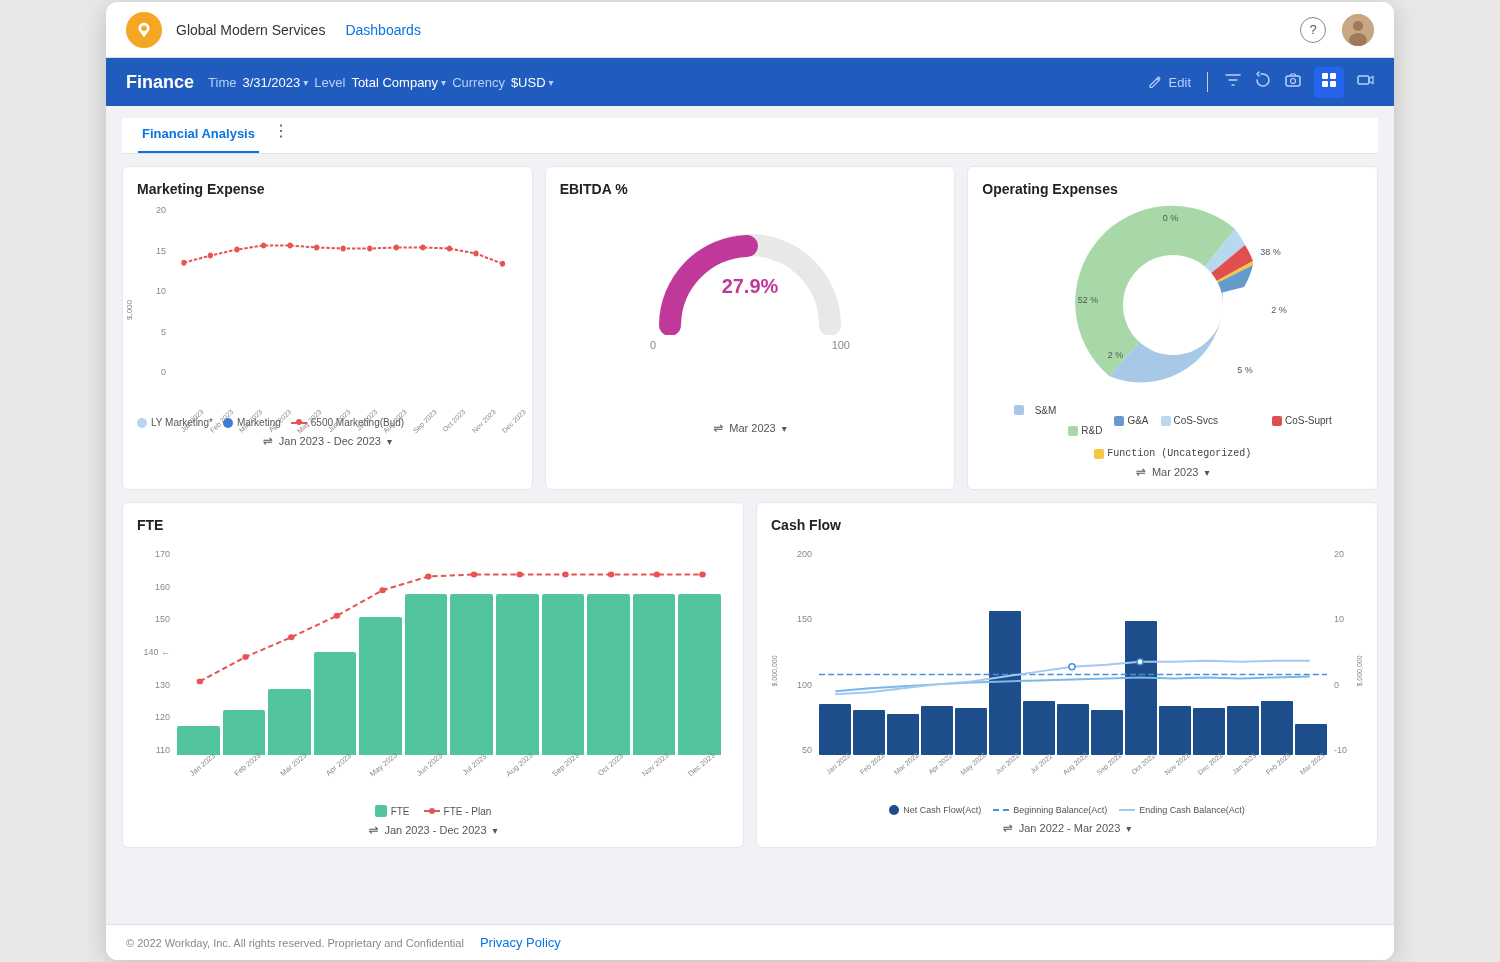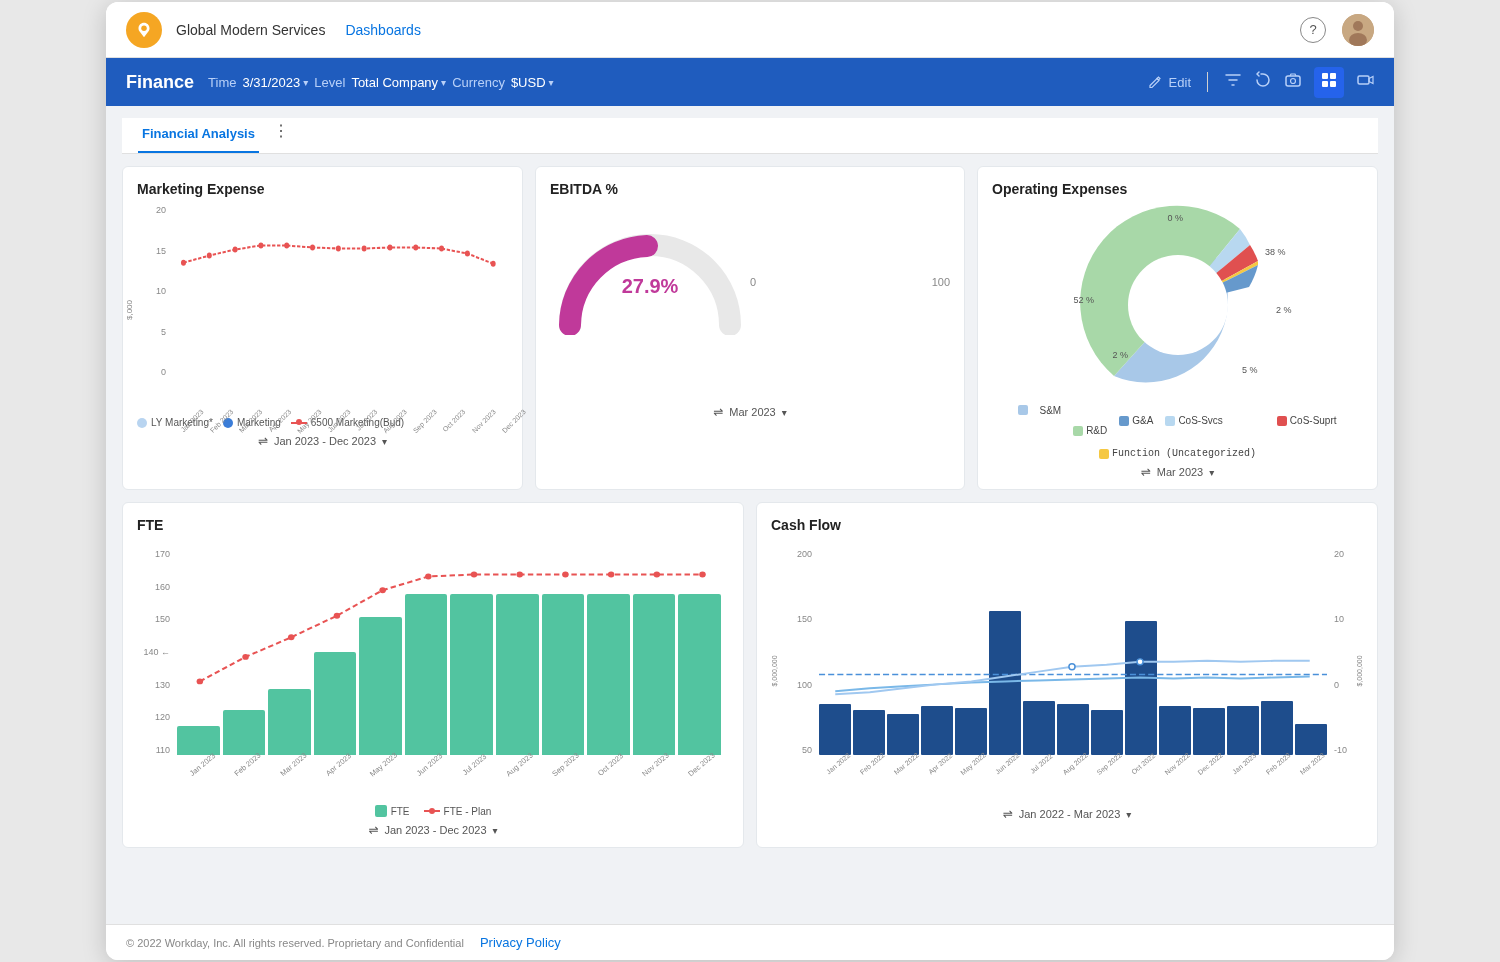--- a/index.html
+++ b/index.html
@@ -277,21 +277,21 @@
 
         <div class="chart-footer">
           <span class="chart-footer-arrow">⇌</span>
           <span>Jan 2023 - Dec 2023</span>
           <span class="chart-footer-chevron">▾</span>
         </div>
       </div>
 
       <div class="chart-card">
         <div class="chart-title">EBITDA %</div>
-        <div style="display:flex; flex-direction:row; align-items:center; padding: 20px 0 10px;">
+        <div style="display:flex; flex-direction:column; align-items:center; padding: 20px 0 10px;">
           <div style="position:relative; width:200px; height:110px;">
             <svg width="200" height="110" viewBox="0 0 200 110">
 
               <path d="M 20 100 A 80 80 0 0 1 180 100" fill="none" stroke="#e8e8e8" stroke-width="22" stroke-linecap="round"></path>
 
               <path d="M 20 100 A 80 80 0 0 1 97 21" fill="none" stroke="#c0399a" stroke-width="22" stroke-linecap="round"></path>
             </svg>
             <div style="position:absolute; top:55%; left:50%; transform:translate(-50%,-50%); font-size:20px; font-weight:700; color:#c0399a;">27.9%</div>
           </div>
           <div style="display:flex; justify-content:space-between; width:200px; margin-top:4px;">
@@ -324,21 +324,21 @@
 
               <path d="M 110 100 L 190 60 A 80 80 0 0 1 181 82 Z" fill="#6699cc"></path>
 
               <circle cx="110" cy="100" r="50" fill="white"></circle>
             </svg>
             
             <div style="position:absolute; top:8px; left:100px; font-size:9px; color:#555;">0 %</div>
             <div style="position:absolute; top:42px; right:2px; font-size:9px; color:#555;">38 %</div>
             <div style="position:absolute; top:100px; right:-4px; font-size:9px; color:#555;">2 %</div>
             <div style="position:absolute; bottom:30px; right:30px; font-size:9px; color:#555;">5 %</div>
-            <div style="position:absolute; top:90px; left:6px; font-size:9px; color:#555; font-weight:500;">52 %</div>
+            <div style="position:absolute; top:90px; left:15px; font-size:9px; color:#555; font-weight:500;">52 %</div>
             <div style="position:absolute; bottom:45px; left:45px; font-size:9px; color:#555;">2 %</div>
           </div>
 
           <div style="display:flex; gap:12px; flex-wrap:wrap; justify-content:center;">
             <div style="display:flex; gap:11px; font-size:10px; color:#444;">
               <div style="width:10px; height:10px; background:#a8c8e8; border-radius:2px;"></div>
               <span>S&amp;M</span>
             </div>
             <div style="display:flex; align-items:center; gap:3px; font-size:10px; color:#444;margin-top:20px;">
               <div style="width:10px; height:10px; background:#a8d8a8; border-radius:2px;"></div>
@@ -516,20 +516,34 @@
             <div style="flex:1; font-size:7px; color:#888; text-align:center; white-space:nowrap; transform:rotate(-40deg); transform-origin:top center; margin-top:4px;">Sep 2022</div>
             <div style="flex:1; font-size:7px; color:#888; text-align:center; white-space:nowrap; transform:rotate(-40deg); transform-origin:top center; margin-top:4px;">Oct 2022</div>
             <div style="flex:1; font-size:7px; color:#888; text-align:center; white-space:nowrap; transform:rotate(-40deg); transform-origin:top center; margin-top:4px;">Nov 2022</div>
             <div style="flex:1; font-size:7px; color:#888; text-align:center; white-space:nowrap; transform:rotate(-40deg); transform-origin:top center; margin-top:4px;">Dec 2022</div>
             <div style="flex:1; font-size:7px; color:#888; text-align:center; white-space:nowrap; transform:rotate(-40deg); transform-origin:top center; margin-top:4px;">Jan 2023</div>
             <div style="flex:1; font-size:7px; color:#888; text-align:center; white-space:nowrap; transform:rotate(-40deg); transform-origin:top center; margin-top:4px;">Feb 2023</div>
             <div style="flex:1; font-size:7px; color:#888; text-align:center; white-space:nowrap; transform:rotate(-40deg); transform-origin:top center; margin-top:4px;">Mar 2023</div>
           </div>
         </div>
 
+        <div class="cf-legend">
+          <div style="display:flex; align-items:center; gap:4px;">
+            <div style="width:10px; height:10px; background:#1e4d8c; border-radius:50%;"></div>
+            <span>Net Cash Flow(Act)</span>
+          </div>
+          <div style="display:flex; align-items:center; gap:4px;">
+            <div style="width:16px; height:0; border-top:2px dashed #4a90d9;"></div>
+            <span>Beginning Balance(Act)</span>
+          </div>
+          <div style="display:flex; align-items:center; gap:4px;">
+            <div style="width:16px; height:0; border-top:2px solid #a0c8f0;"></div>
+            <span>Ending Cash Balance(Act)</span>
+          </div>
+        </div>
         <div class="chart-footer">
           <span class="chart-footer-arrow">⇌</span>
           <span>Jan 2022 - Mar 2023</span>
           <span class="chart-footer-chevron">▾</span>
         </div>
       </div>
     </div>
   </div>
 
   <div class="footer">

